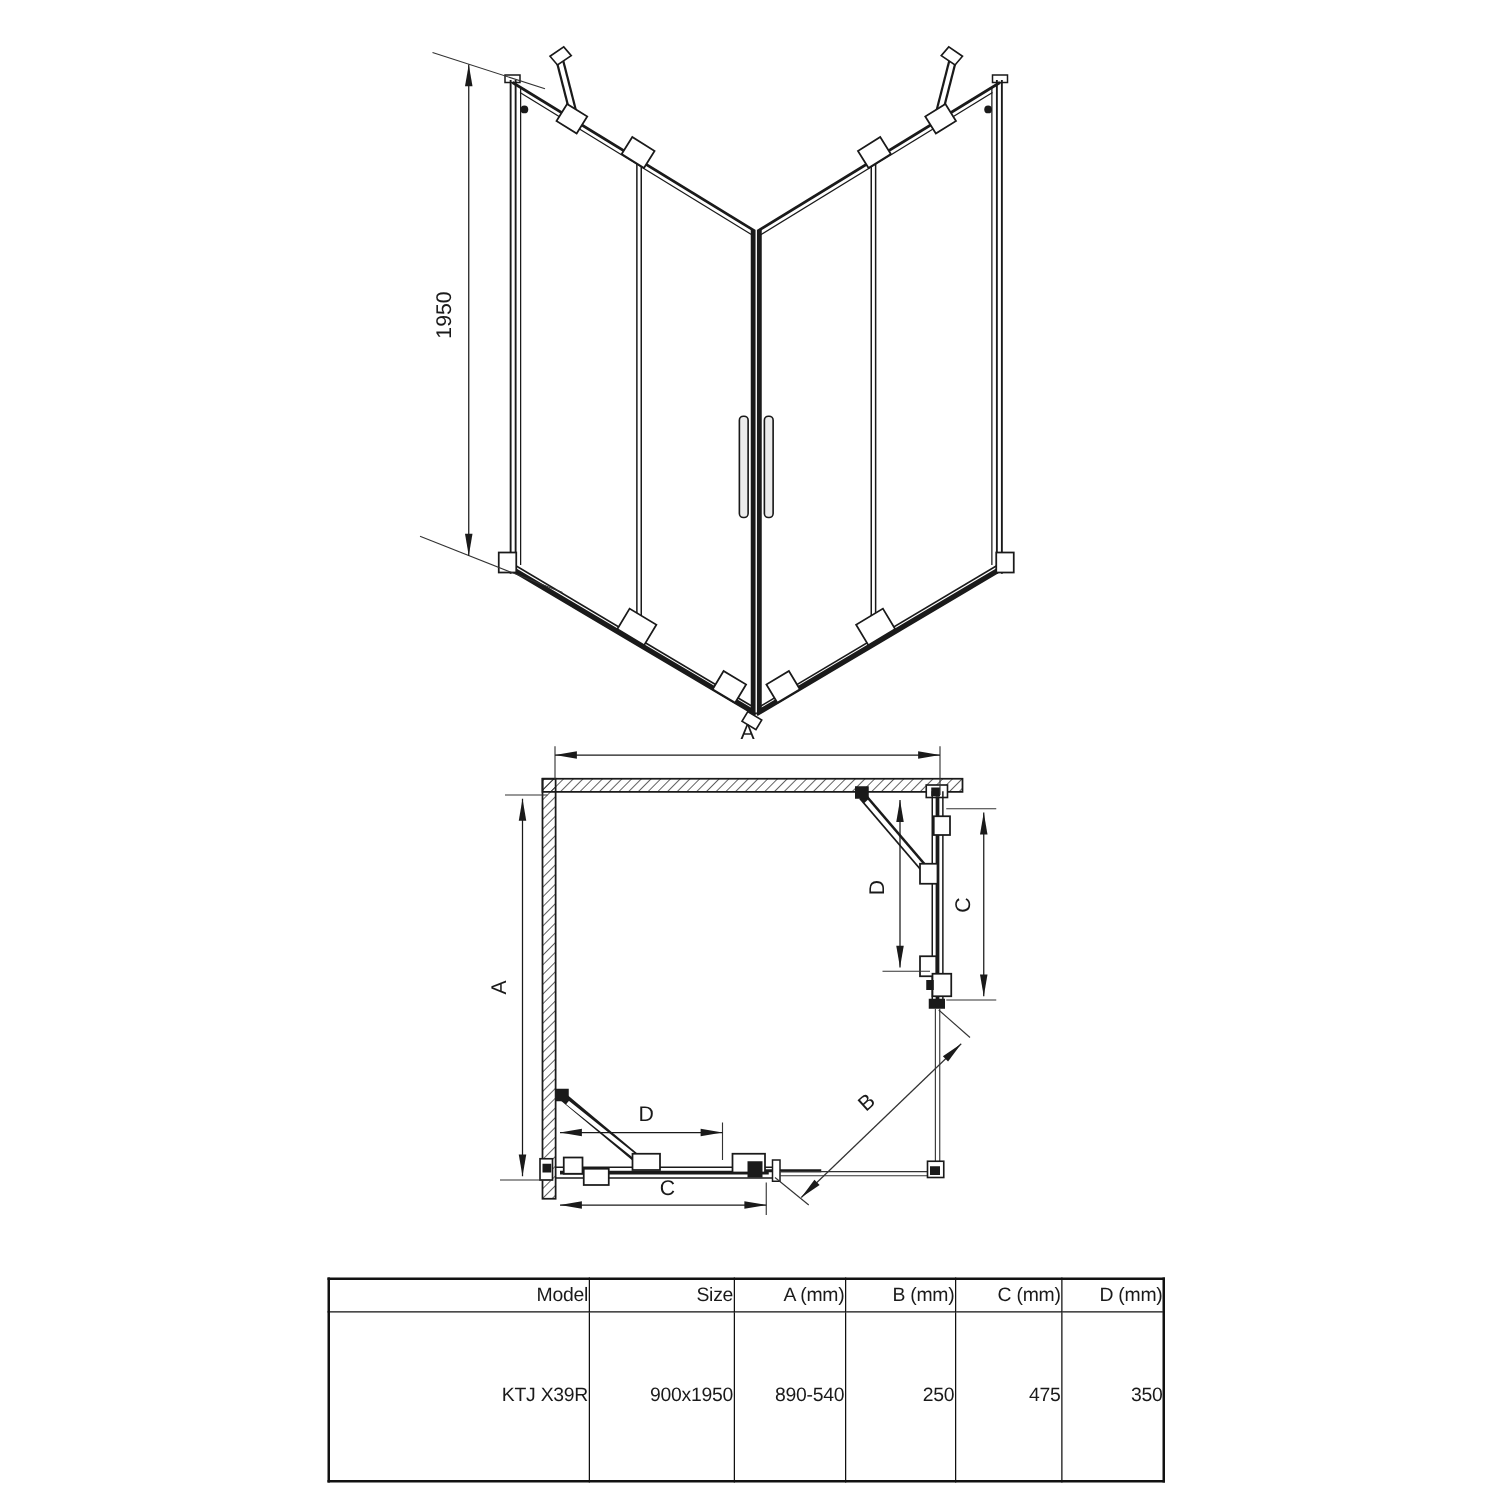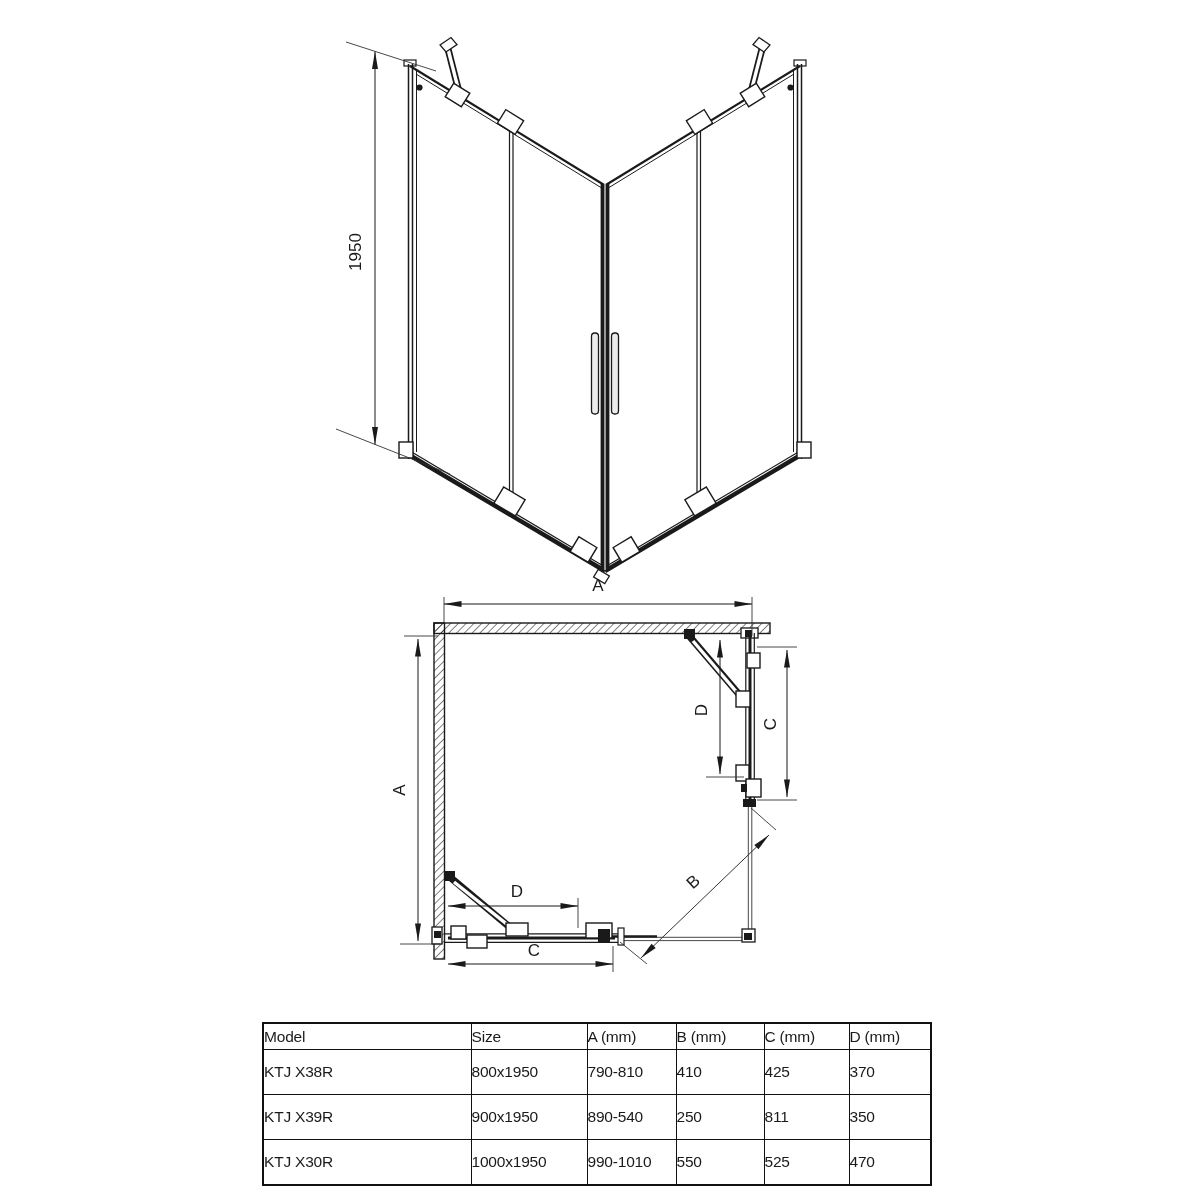--- a/index.html
+++ b/index.html
@@ -9,21 +9,21 @@
   }
   .drawing{position:absolute;left:0;top:0;}
   svg text{font-family:"Liberation Sans", sans-serif;fill:#1a1a1a;}
   .dim-label{font-size:17px;}
   .spec-table{
     position:absolute;left:262px;top:1022px;width:668px;height:164px;
     border-collapse:collapse;table-layout:fixed;
     font-size:15.5px;letter-spacing:-0.2px;
   }
   .spec-table td,.spec-table th{
-    border:1.6px solid #111;text-align:left;vertical-align:middle;
+    border:1.6px solid #111;text-align:right;vertical-align:middle;
     padding:0;height:25px;font-weight:normal;color:#1a1a1a;overflow:hidden;white-space:nowrap;
   }
   .spec-table{border:2.2px solid #111;}
   .c-model{width:208px;} .c-size{width:116px;} .c-a{width:89px;}
   .c-b{width:88px;} .c-c{width:85px;} .c-d{width:82px;}
 </style>
 </head>
 <body>
 
 <div class="canvas">
@@ -207,38 +207,22 @@
         <th>Model</th>
         <th>Size</th>
         <th>A (mm)</th>
         <th>B (mm)</th>
         <th>C (mm)</th>
         <th>D (mm)</th>
       </tr>
     </thead>
     <tbody>
       <tr>
-        <td>KTJ X38R</td>
-        <td>800x1950</td>
-        <td>790-810</td>
-        <td>410</td>
-        <td>425</td>
-        <td>370</td>
-      </tr>
-      <tr>
         <td>KTJ X39R</td>
         <td>900x1950</td>
         <td>890-540</td>
         <td>250</td>
-        <td>811</td>
+        <td>475</td>
         <td>350</td>
-      </tr>
-      <tr>
-        <td>KTJ X30R</td>
-        <td>1000x1950</td>
-        <td>990-1010</td>
-        <td>550</td>
-        <td>525</td>
-        <td>470</td>
       </tr>
     </tbody>
   </table>
 </div>
 
 </body></html>

